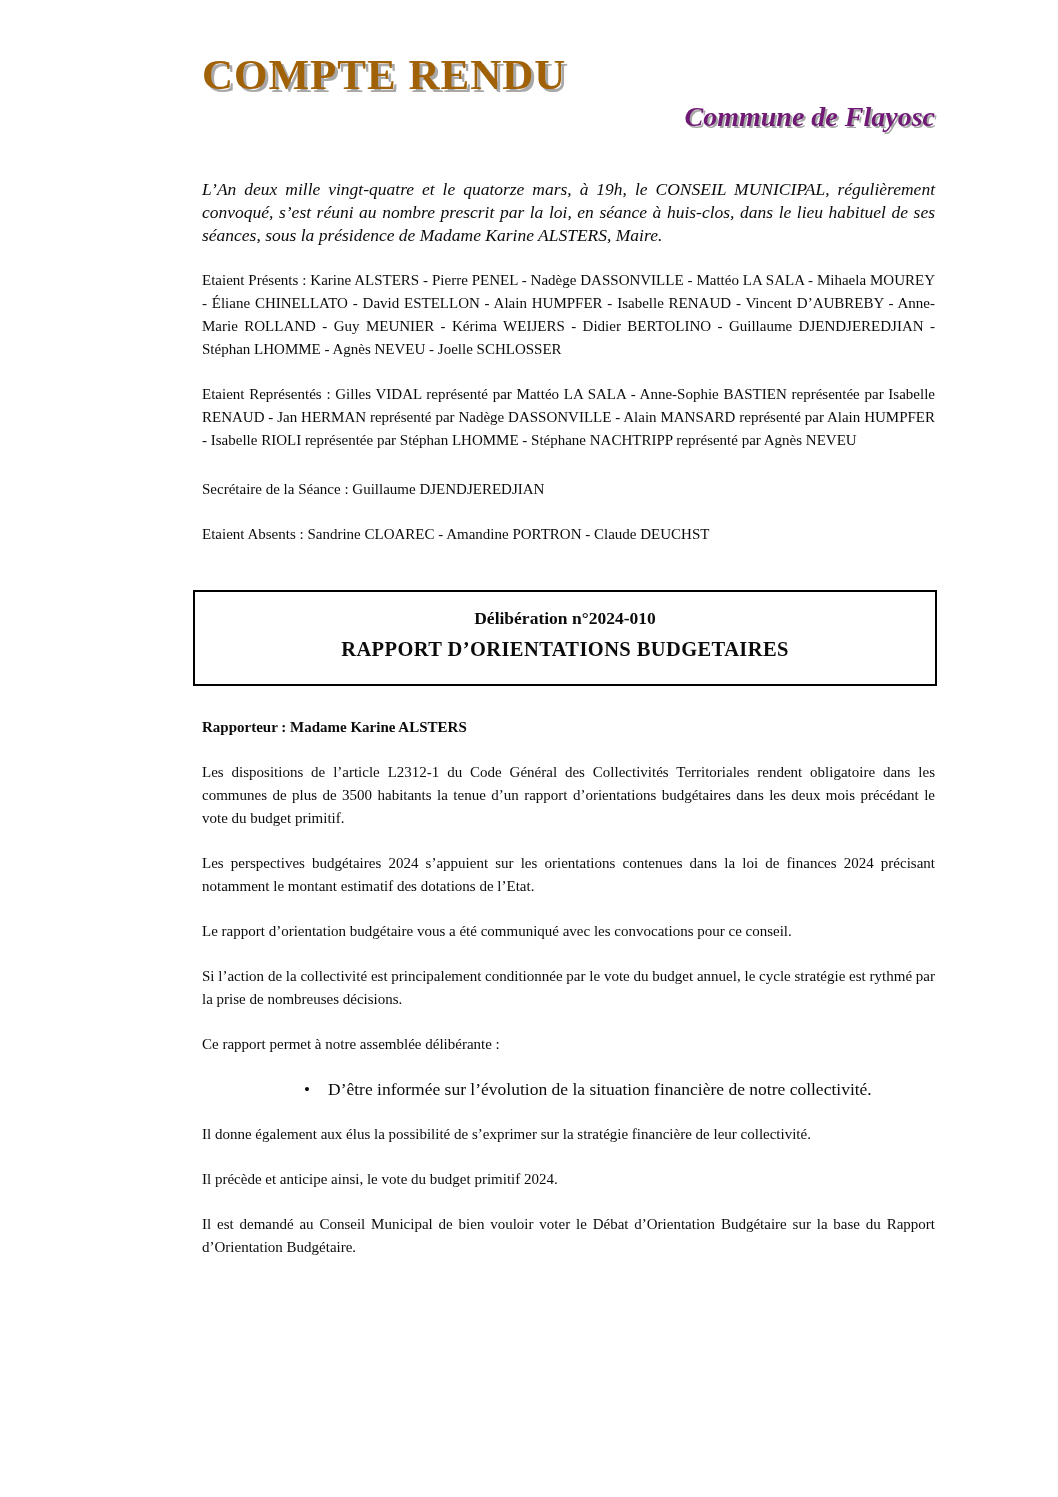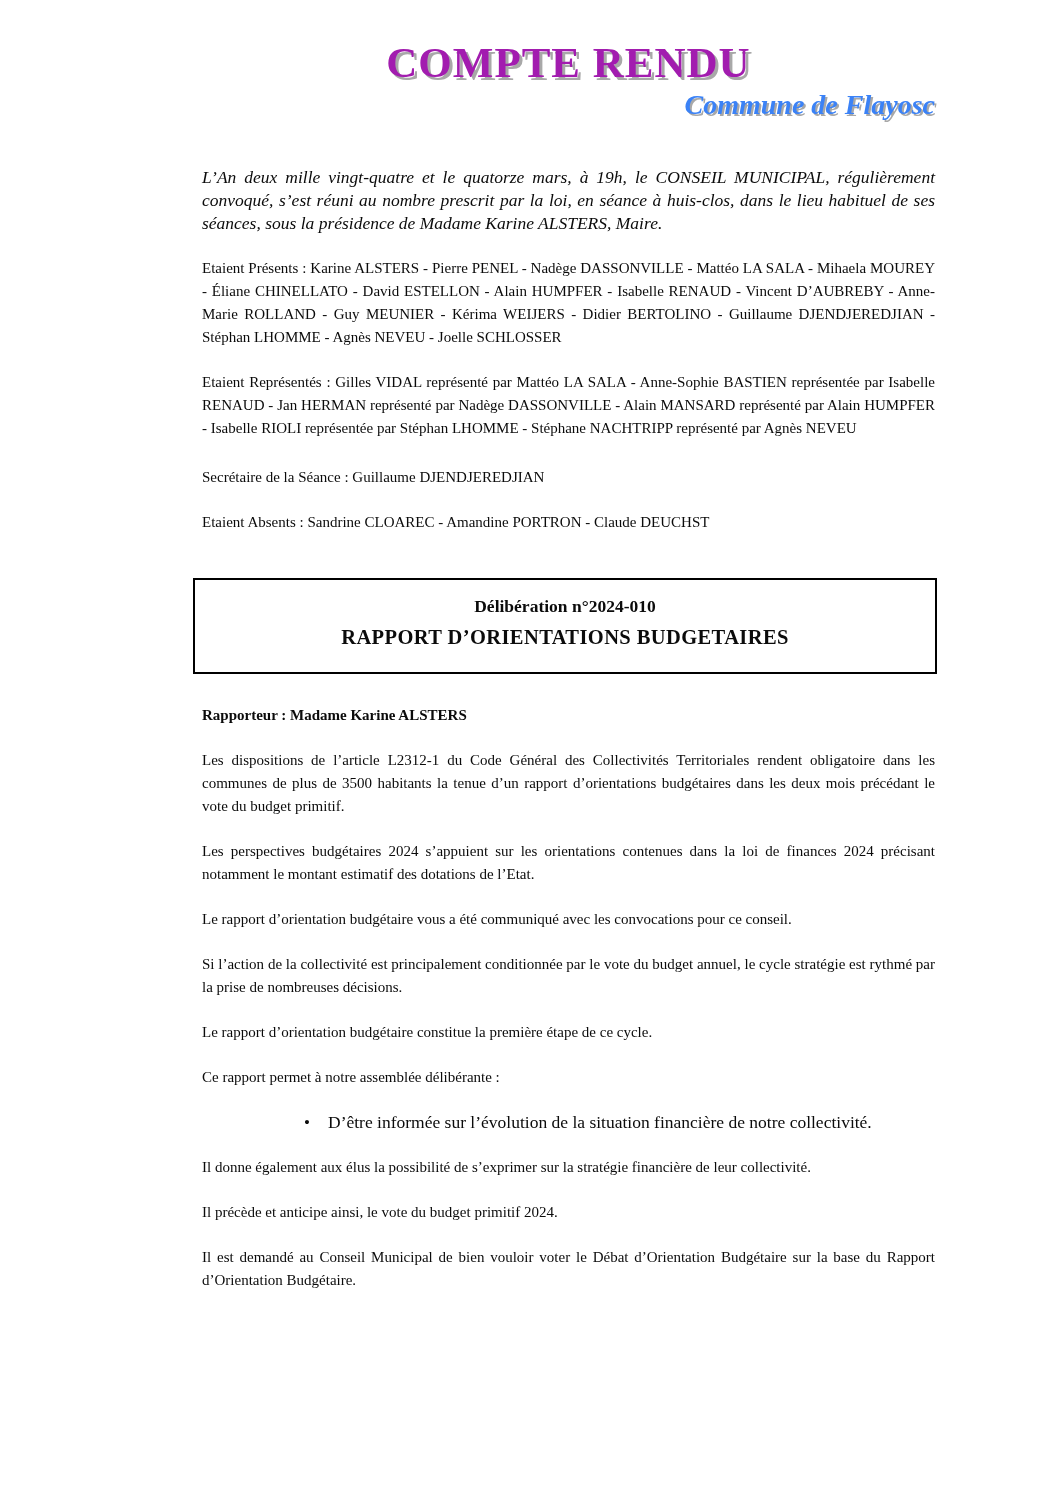--- a/index.html
+++ b/index.html
@@ -10,37 +10,37 @@
     background: #ffffff;
     font-family: "Liberation Serif", serif;
     color: #0b0b0b;
     overflow: hidden;
   }
   .content {
     margin-left: 202px;
     width: 733px;
   }
   .doc-title {
-    margin-top: 40px;
-    text-align: center;
+    margin-top: 52px;
+    text-align: left;
     font-weight: bold;
     font-size: 43px;
     line-height: 1.06;
     letter-spacing: 1px;
-    color: #a21caf;
+    color: #a16207;
     text-shadow: 3px 3px 0 #a8a8a8;
   }
   .doc-subtitle {
     margin-top: 4px;
     text-align: right;
     font-weight: bold;
     font-style: italic;
     font-size: 28px;
     line-height: 1.1;
-    color: #3b82f6;
+    color: #701a75;
     text-shadow: 2px 2px 0 #a8a8a8;
   }
   .intro {
     margin: 46px 0 0;
     font-style: italic;
     text-align: justify;
     font-size: 17.5px;
     line-height: 23px;
   }
   p.body {
@@ -112,21 +112,20 @@
       <div class="delib-number">Délibération n°2024-010</div>
       <div class="delib-title">RAPPORT D’ORIENTATIONS BUDGETAIRES</div>
     </div>
 
     <p class="body bold" style="margin-top:30px;">Rapporteur : Madame Karine ALSTERS</p>
 
     <p class="body">Les dispositions de l’article L2312-1 du Code Général des Collectivités Territoriales rendent obligatoire dans les communes de plus de 3500 habitants la tenue d’un rapport d’orientations budgétaires dans les deux mois précédant le vote du budget primitif.</p>
     <p class="body">Les perspectives budgétaires 2024 s’appuient sur les orientations contenues dans la loi de finances 2024 précisant notamment le montant estimatif des dotations de l’Etat.</p>
     <p class="body">Le rapport d’orientation budgétaire vous a été communiqué avec les convocations pour ce conseil.</p>
     <p class="body">Si l’action de la collectivité est principalement conditionnée par le vote du budget annuel, le cycle stratégie est rythmé par la prise de nombreuses décisions.</p>
-    <p class="body">Le rapport d’orientation budgétaire constitue la première étape de ce cycle.</p>
     <p class="body">Ce rapport permet à notre assemblée délibérante :</p>
 
     <ul class="bullets">
       <li>D’être informée sur l’évolution de la situation financière de notre collectivité.</li>
     </ul>
 
     <p class="body">Il donne également aux élus la possibilité de s’exprimer sur la stratégie financière de leur collectivité.</p>
     <p class="body">Il précède et anticipe ainsi, le vote du budget primitif 2024.</p>
     <p class="body">Il est demandé au Conseil Municipal de bien vouloir voter le Débat d’Orientation Budgétaire sur la base du Rapport d’Orientation Budgétaire.</p>
 

